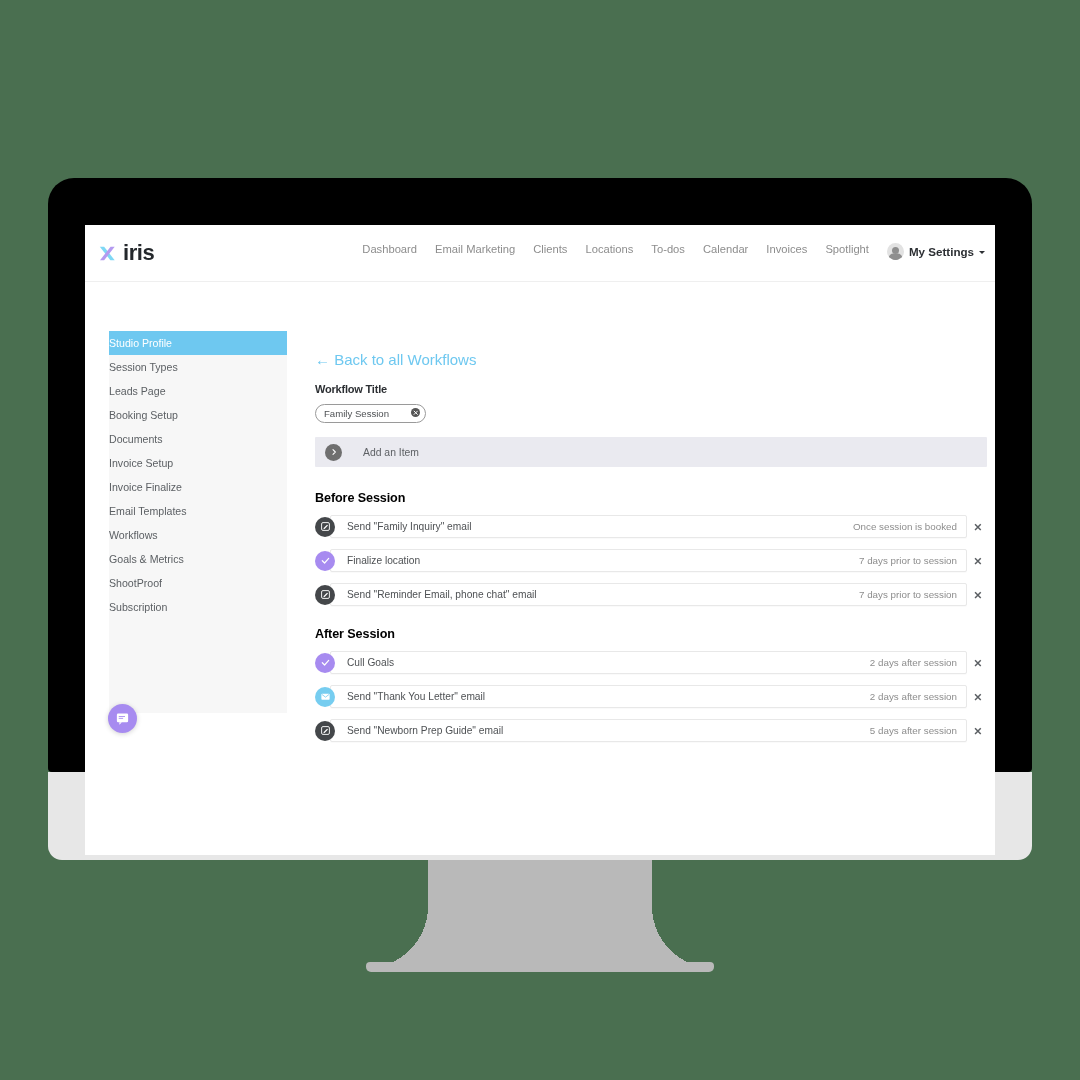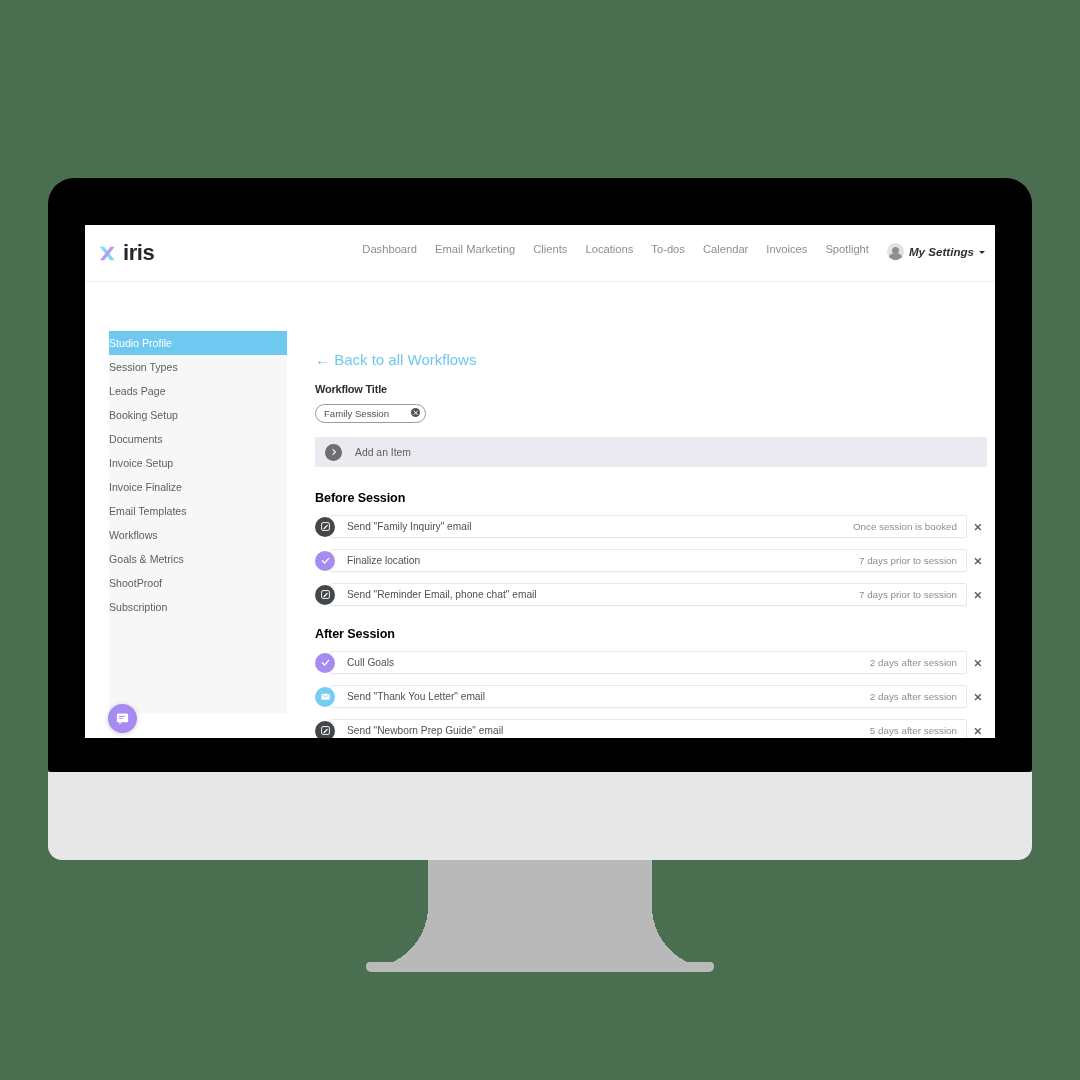--- a/index.html
+++ b/index.html
@@ -75,21 +75,21 @@
     background: #b9b9b9;
     border-radius: 4px 4px 5px 5px;
   }
 
   
   #screen {
     position: absolute;
     left: 85px;
     top: 225px;
     width: 910px;
-    height: 513px;
+    height: 630px;
     background: #ffffff;
     overflow: hidden;
   }
 
   
   #topbar {
     position: relative;
     height: 57px;
     background: #ffffff;
     border-bottom: 1px solid #efefef;
@@ -126,21 +126,20 @@
     padding: 0 9px;
     white-space: nowrap;
     cursor: pointer;
   }
   #user-menu {
     display: flex;
     align-items: center;
     gap: 5px;
     padding-left: 9px;
     cursor: pointer;
-    font-style: italic;
   }
   #avatar {
     width: 17px;
     height: 17px;
     border-radius: 50%;
     background: #e2e2e2;
     position: relative;
     overflow: hidden;
     flex: none;
   }
@@ -270,21 +269,21 @@
     justify-content: center;
   }
   #title-clear svg { width: 5.5px; height: 5.5px; display: block; }
 
   #add-item-bar {
     height: 30px;
     background: #eaeaf0;
     display: flex;
     align-items: center;
     padding-left: 10px;
-    gap: 13px;
+    gap: 21px;
     margin-bottom: 24px;
     cursor: pointer;
     border-radius: 1px;
   }
   #add-item-circle {
     width: 17px; height: 17px;
     border-radius: 50%;
     background: #6f6f6f;
     display: flex;
     align-items: center;

